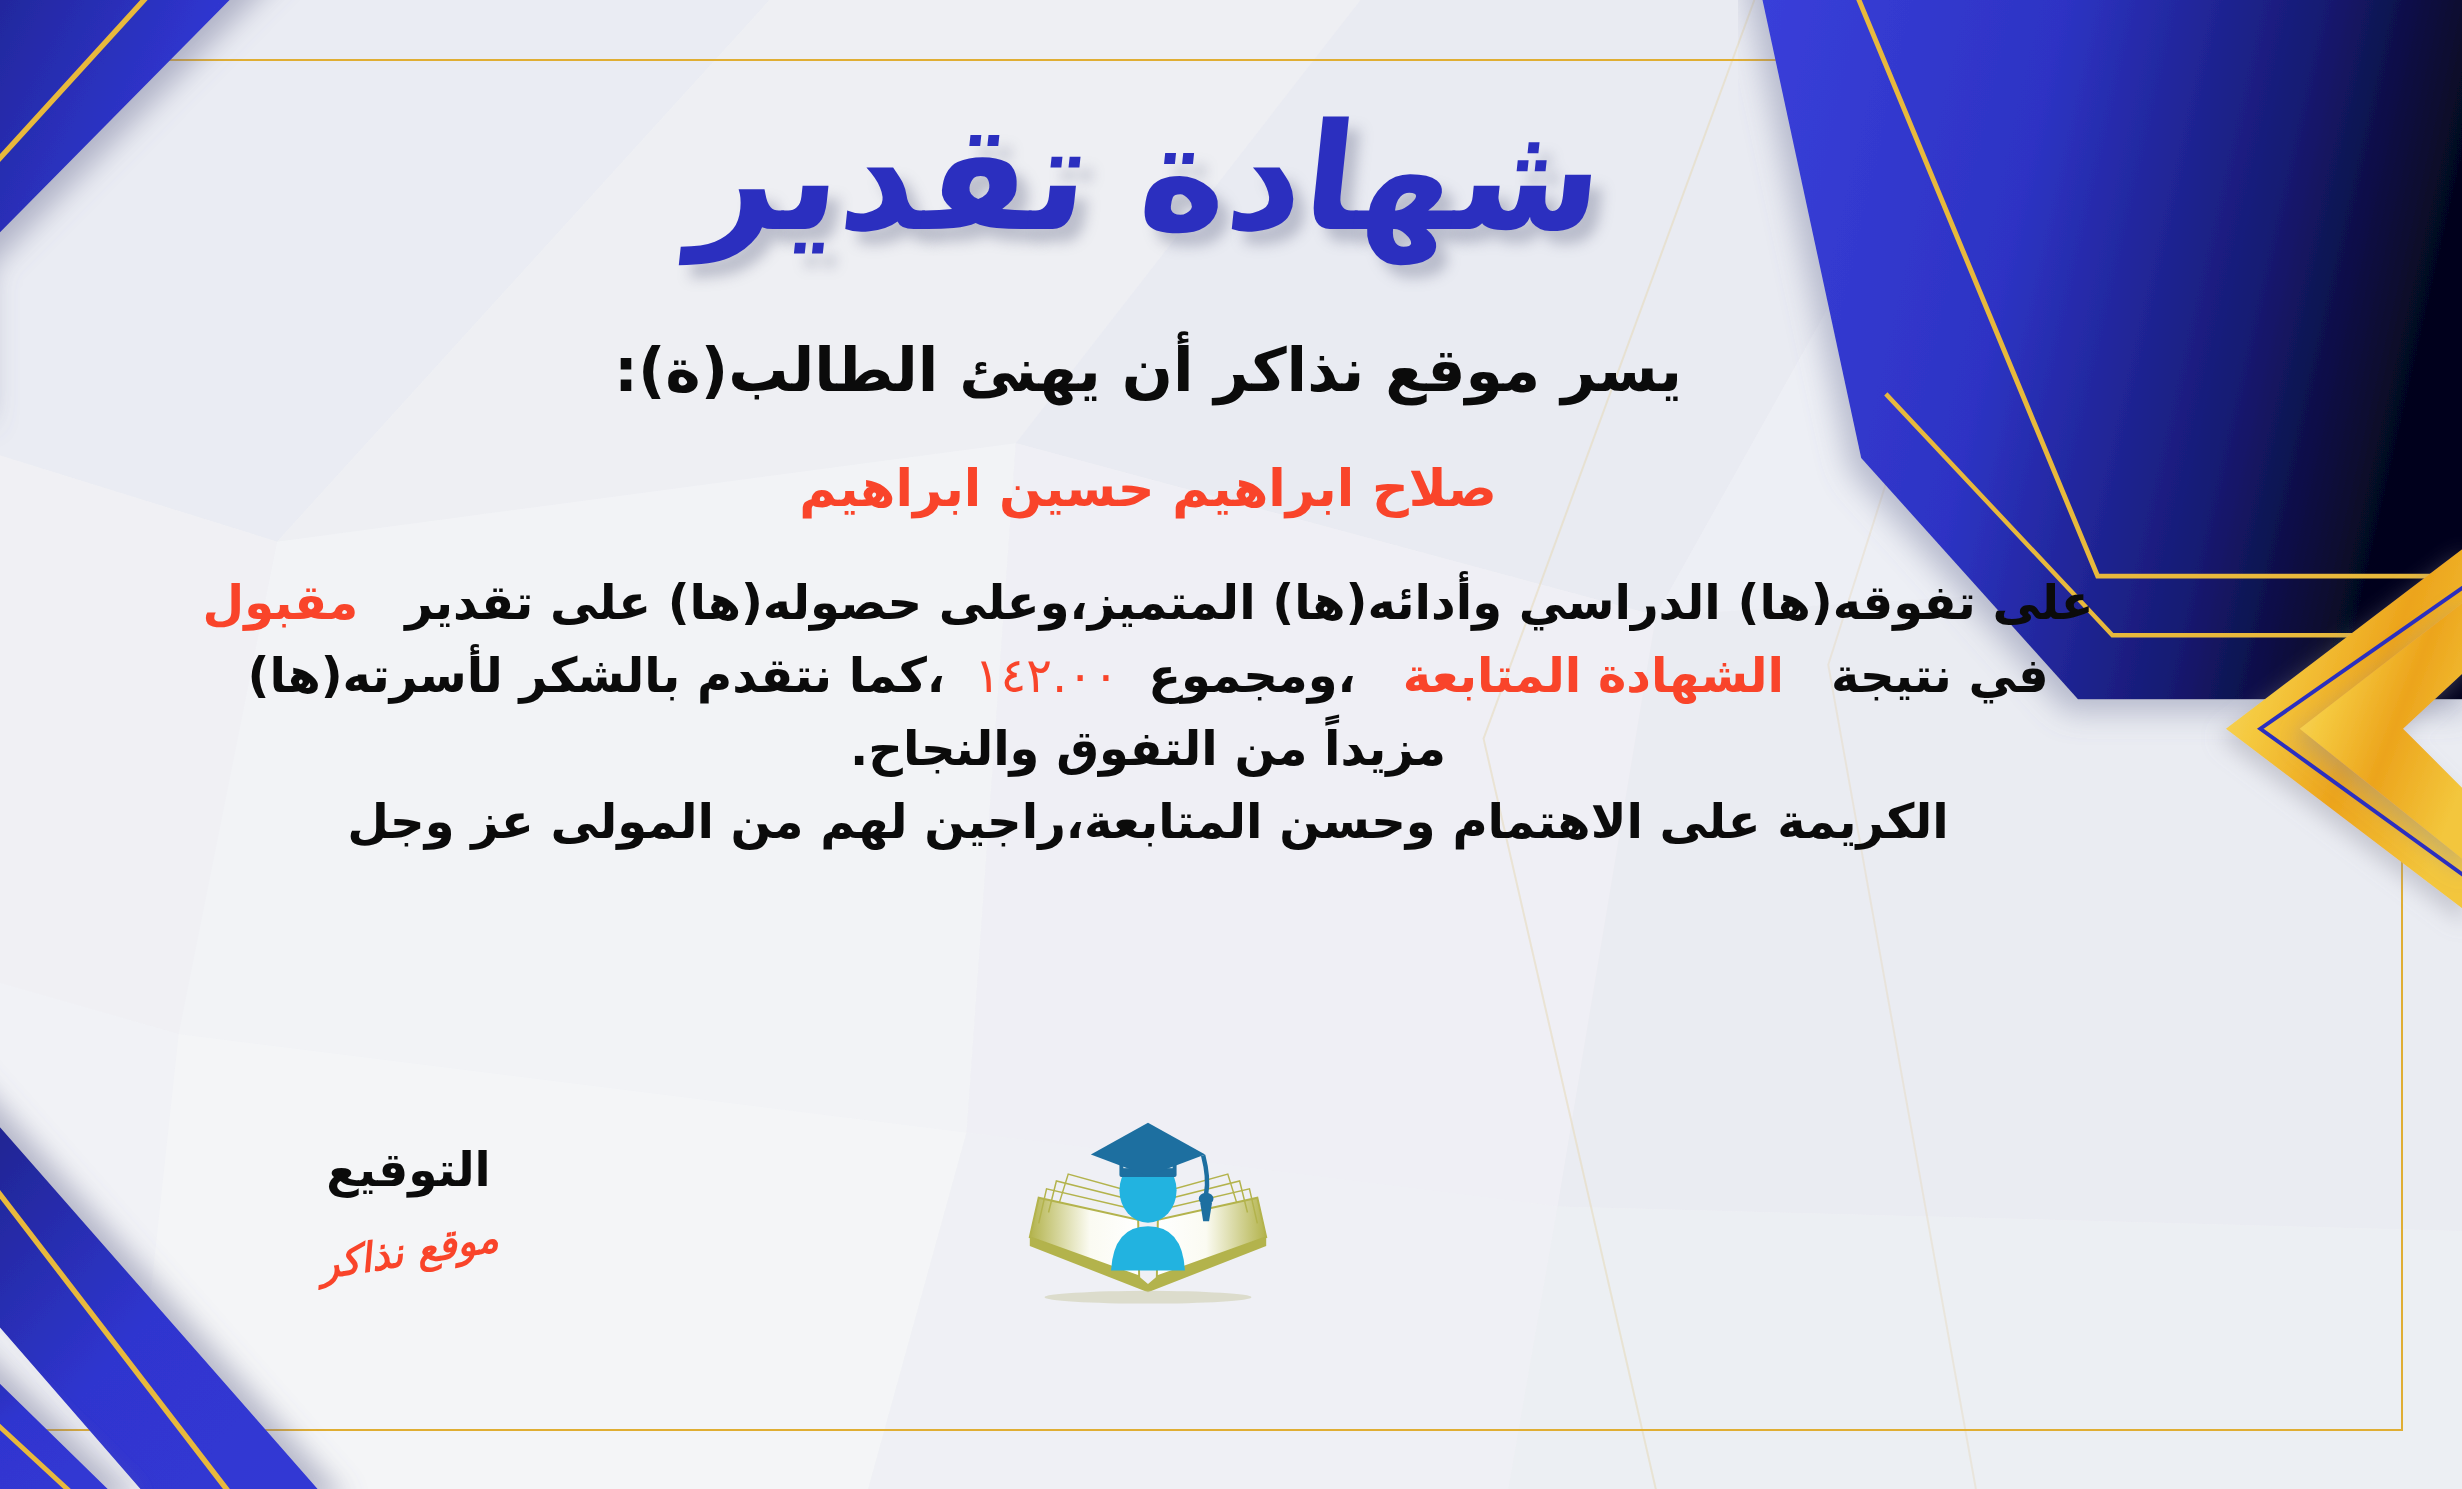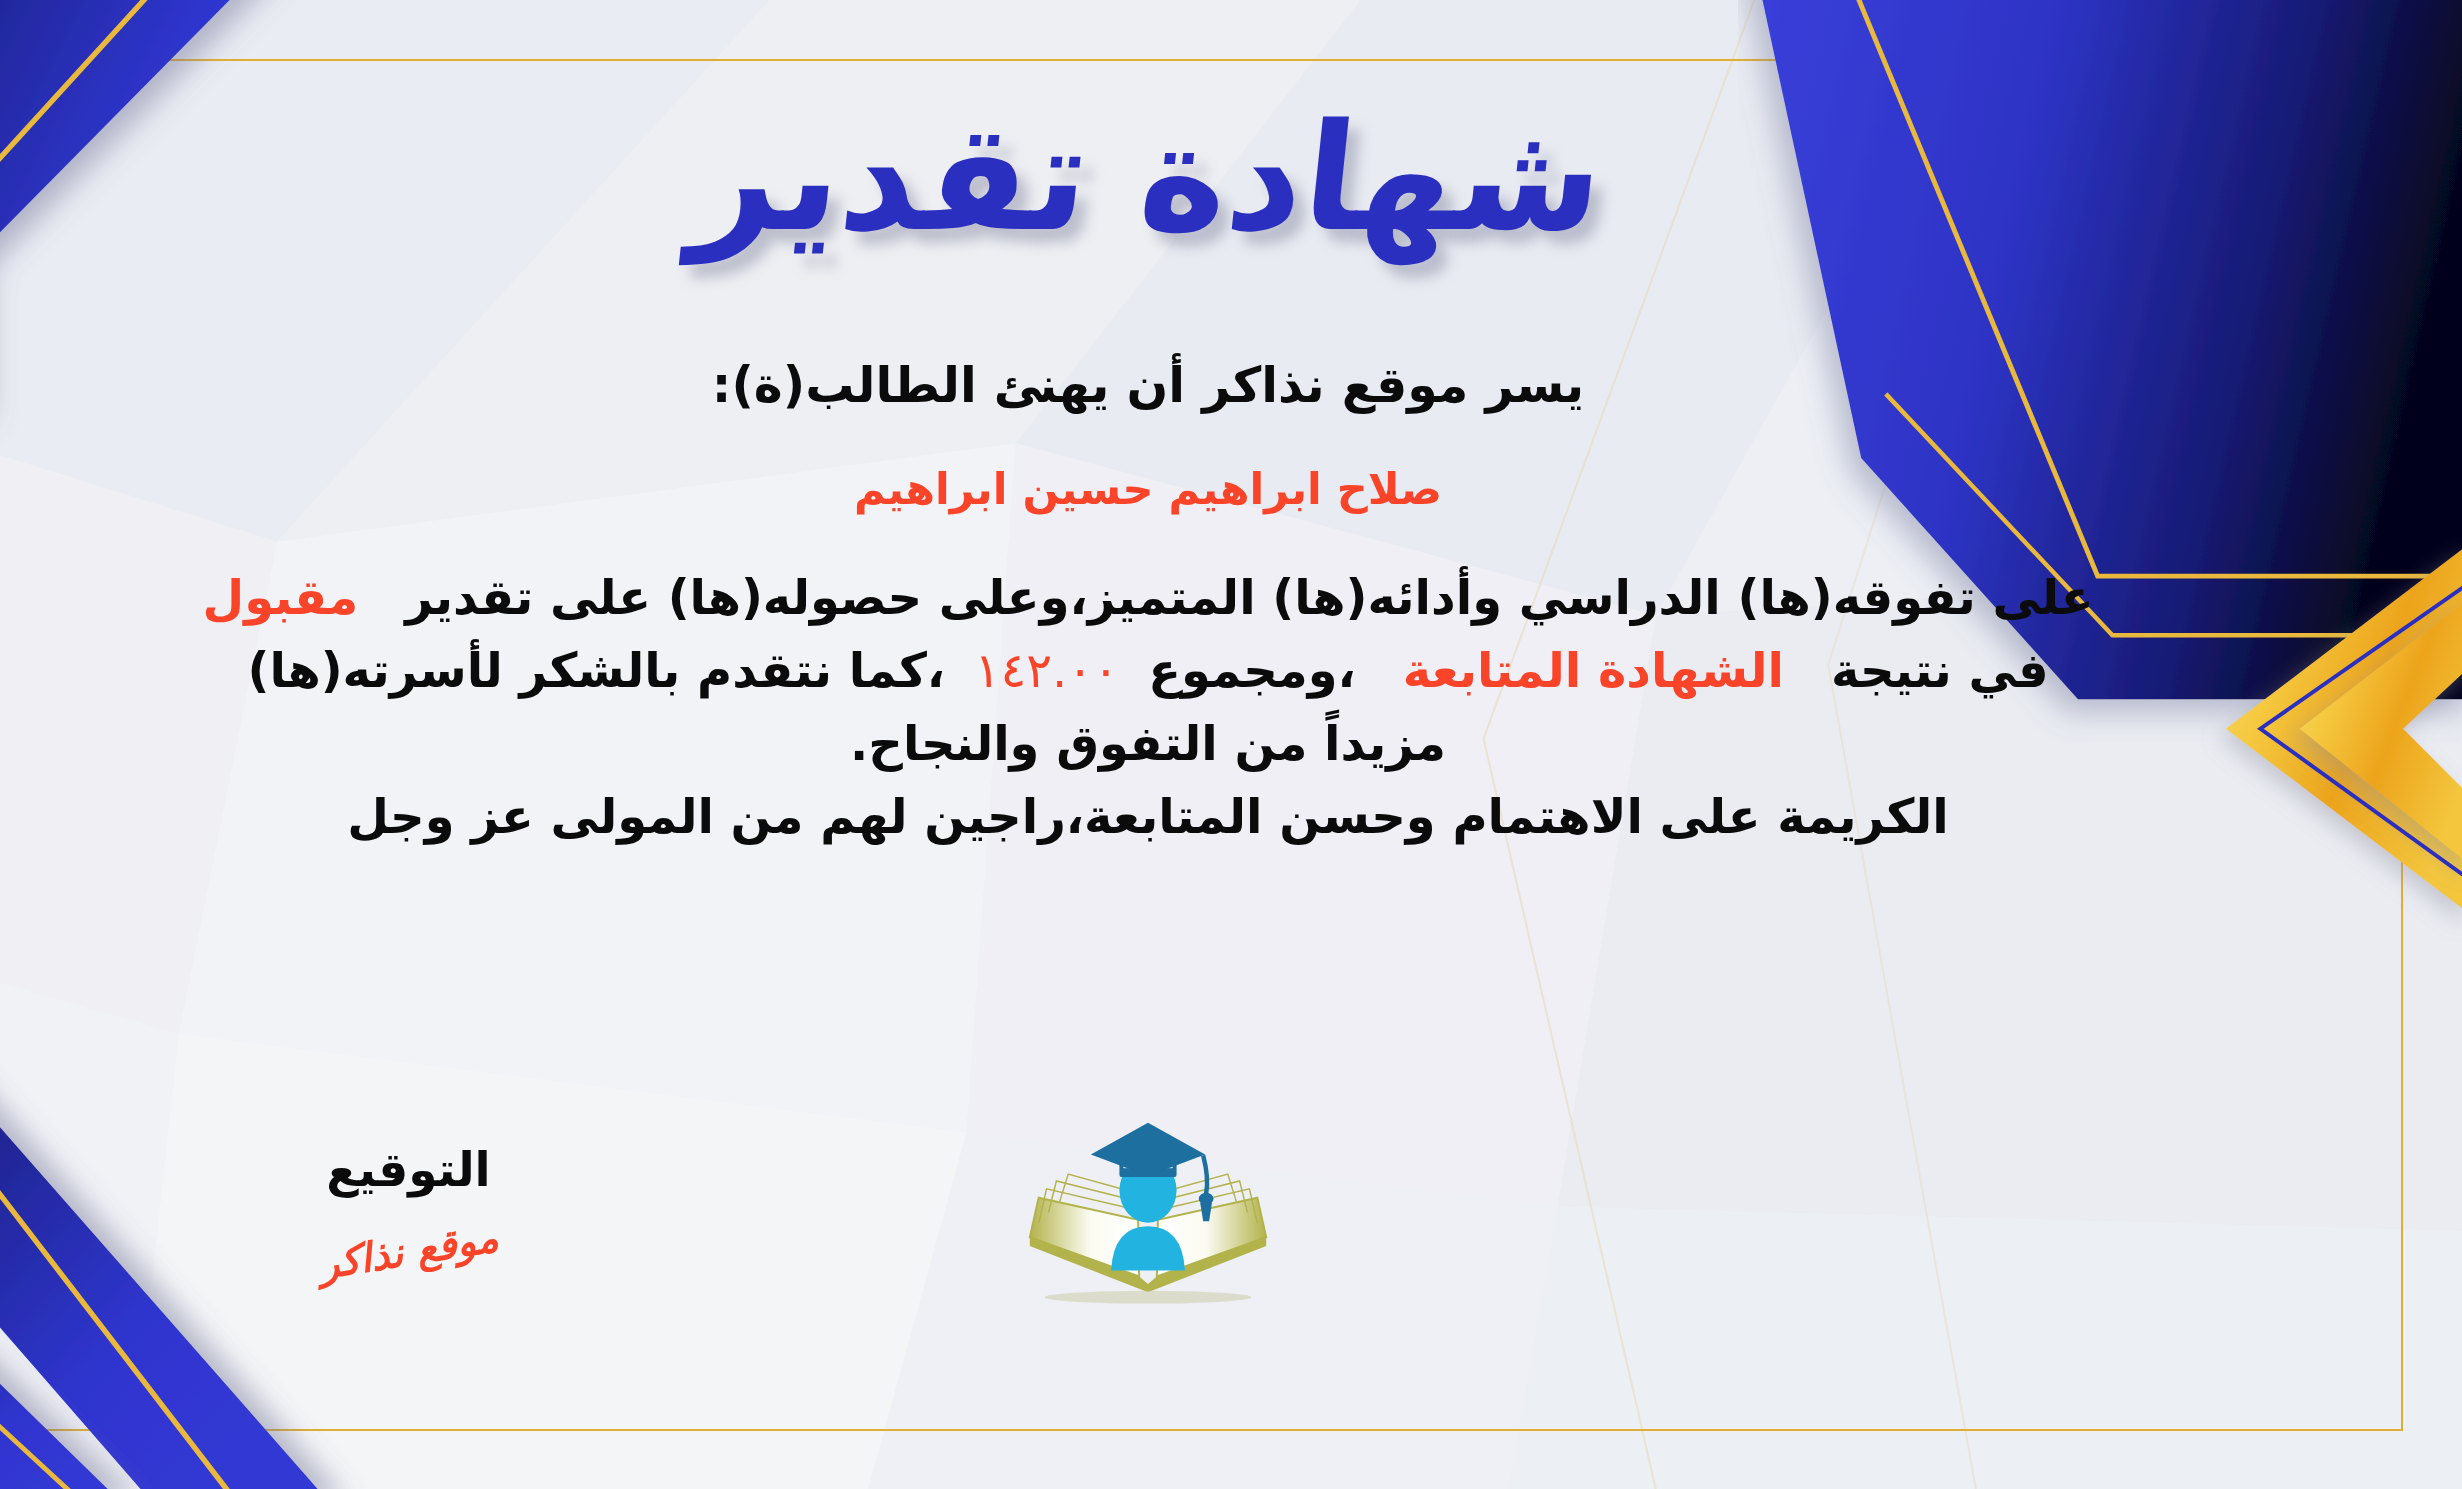--- a/index.html
+++ b/index.html
@@ -72,23 +72,23 @@
 
   .line {
     font-family:"DejaVu Sans", sans-serif;
     font-weight:700;
     color:#0b0b0b;
     font-size:48px;
     line-height:1.52;
     letter-spacing:-0.5px;
   }
 
-  .line-intro { font-size:49px; margin-bottom:34px;margin-top:24px; }
+  .line-intro { font-size:60px; margin-bottom:34px; }
   .line-name {
-    font-size:43px;
+    font-size:51px;
     color:#f9442a;
     margin-bottom:38px;
   }
 
   .para { text-align:justify; text-align-last:center; }
   .para .line { display:block; white-space:nowrap; }
 
   .line-3, .line-4 { white-space:nowrap; }
   .l3-inner, .l4-inner {
     display:flex;

